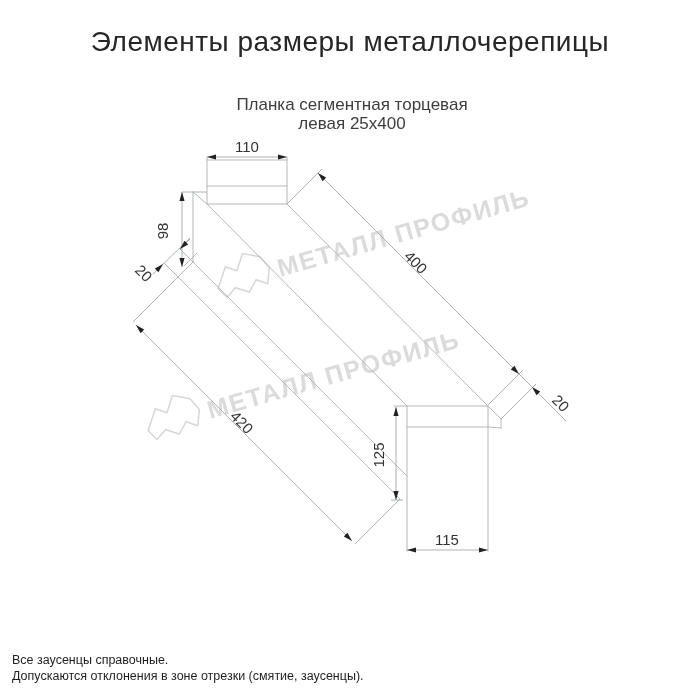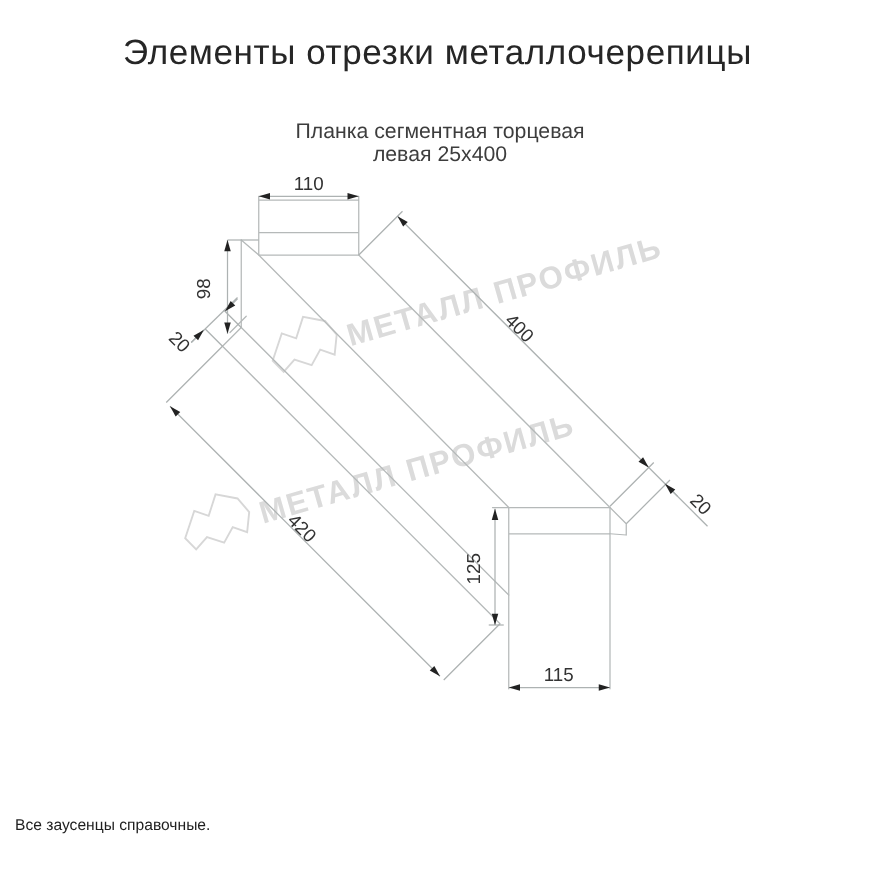--- a/index.html
+++ b/index.html
@@ -23,21 +23,21 @@
   .ln{stroke:#b5b9b9;stroke-width:1;fill:none;stroke-linecap:round;}
   .dimln{stroke:#adb2b2;stroke-width:1;fill:none;}
   .dimtext{fill:#333333;font-size:15px;font-family:"Liberation Sans","DejaVu Sans",sans-serif;}
   .wmtext{fill:#dbdbdb;font-size:25px;font-weight:bold;letter-spacing:1.5px;
           font-family:"Liberation Sans","DejaVu Sans",sans-serif;}
   .wmlogo{stroke:#d7d7d7;stroke-width:1.5;fill:#ffffff;}
 </style>
 </head>
 <body>
 
-<div class="page-title">Элементы отрезки металлочерепицы</div>
+<div class="page-title">Элементы размеры металлочерепицы</div>
 
 <div class="sub-title">
   <div>Планка сегментная торцевая</div>
   <div>левая 25х400</div>
 </div>
 
 <svg width="700" height="700" viewBox="0 0 700 700">
   <defs>
     <marker id="arr" markerWidth="11" markerHeight="8" refX="9.5" refY="3" orient="auto-start-reverse" markerUnits="userSpaceOnUse">
       <path d="M0.5,0.4 L9.5,3 L0.5,5.6 Z" fill="#222222"></path>
@@ -122,13 +122,14 @@
   </g>
 
   <g>
     <line class="dimln" x1="407" y1="550" x2="488" y2="550" marker-start="url(#arr)" marker-end="url(#arr)"></line>
     <text class="dimtext" x="447" y="545" text-anchor="middle">115</text>
   </g>
 </svg>
 
 <div class="footer">
   <div>Все заусенцы справочные.</div>
+  <div>Допускаются отклонения в зоне отрезки (смятие, заусенцы).</div>
 </div>
 
 </body></html>

